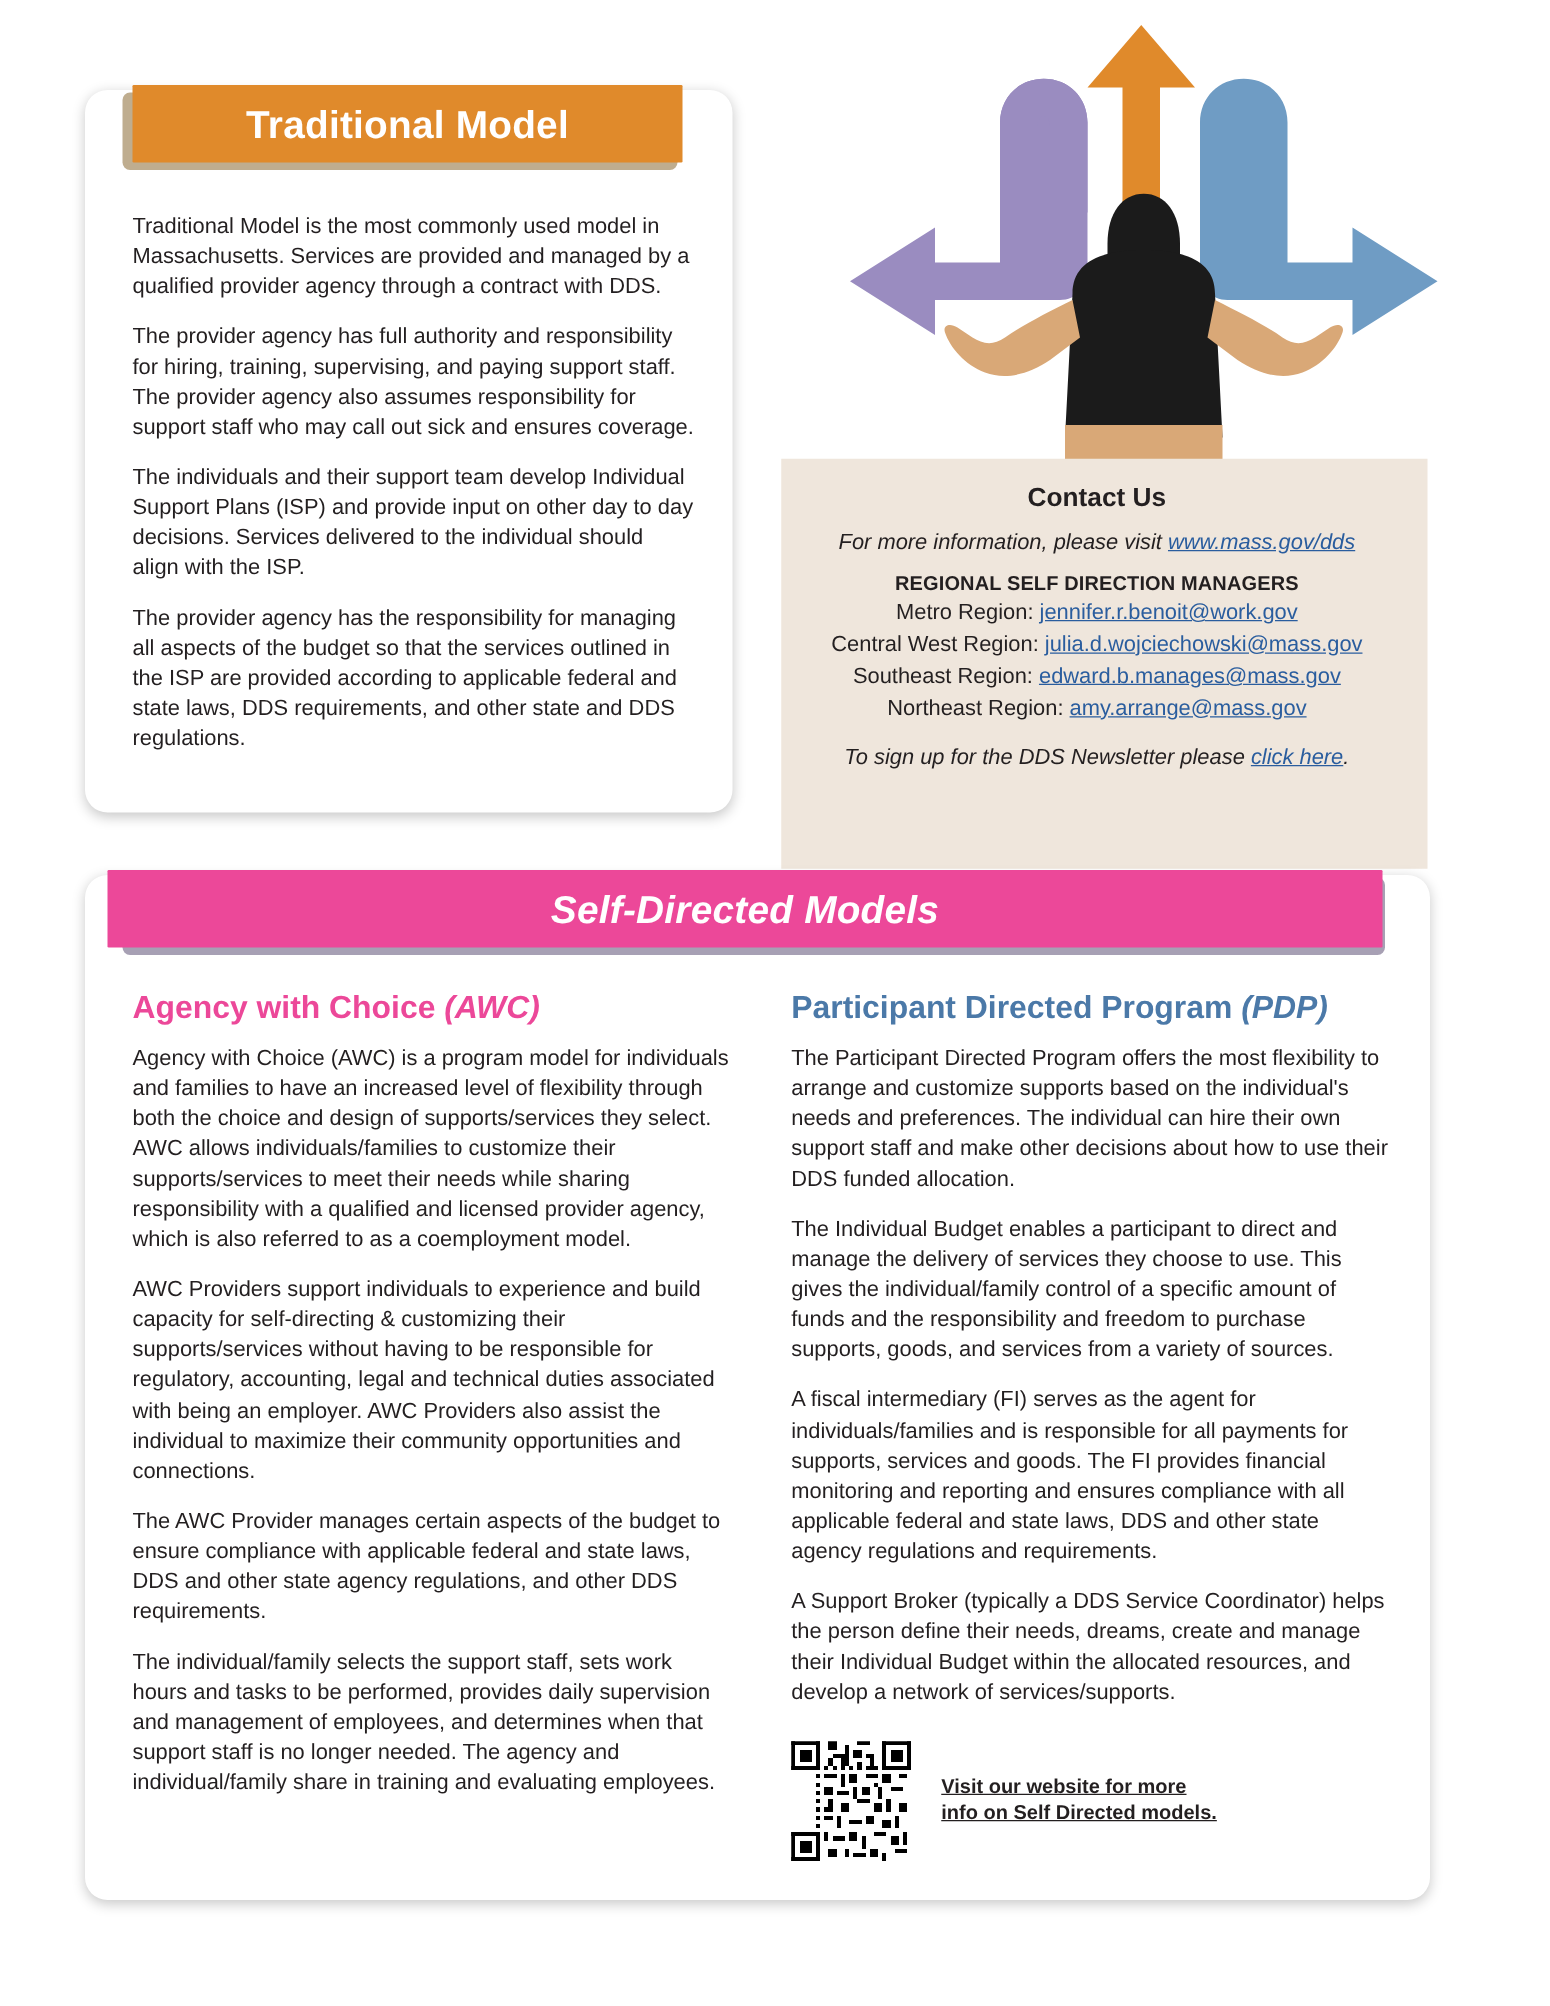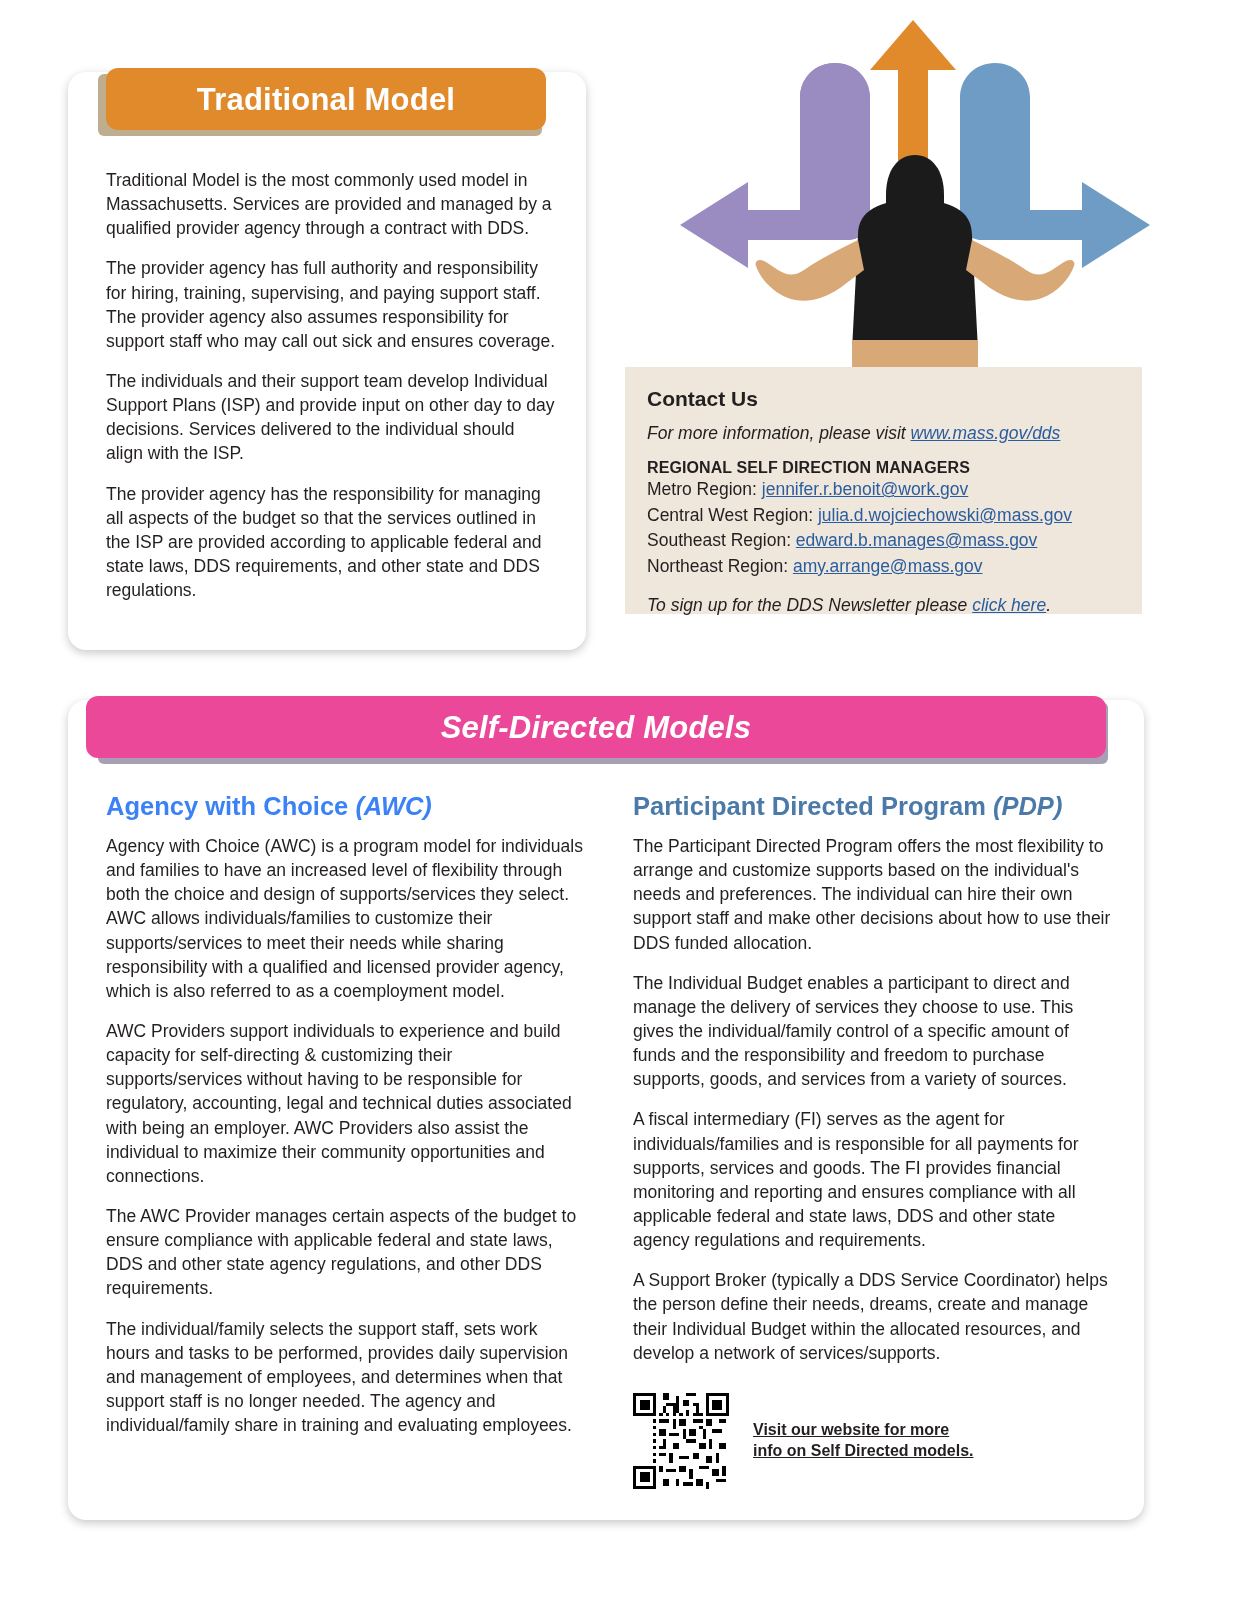--- a/index.html
+++ b/index.html
@@ -36,21 +36,21 @@
     width: 100%;
   }
   .banner-shadow {
     position: absolute;
     border-radius: 6px;
     background: #8a6a33;
     opacity: .55;
   }
   .banner {
     position: absolute;
-    border-radius: 12px;
+    border-radius: 1px;
     color: #ffffff;
     font-size: 31px;
     font-weight: bold;
     line-height: 1;
     display: flex;
     align-items: center;
     justify-content: center;
     letter-spacing: .2px;
   }
   #traditional-banner-shadow {
@@ -86,24 +86,25 @@
     width: 580px;
     height: 360px;
   }
 
   
   #contact-box {
     position: absolute;
     left: 625px;
     top: 367px;
     width: 517px;
-    height: 247px;
+    height: 328px;
     background: #efe6dc;
     padding: 16px 34px 0 22px;
     box-sizing: border-box;
+    text-align: center;
   }
   #contact-title {
     font-size: 21px;
     font-weight: bold;
     margin: 4px 0 10px 0;
   }
   .contact-line {
     font-size: 17.5px;
     line-height: 1.45;
   }
@@ -164,21 +165,21 @@
   .col-title {
     font-size: 25.5px;
     font-weight: bold;
     margin: 0 0 14px 0;
     line-height: 1.1;
   }
   .col-title .abbr {
     font-style: italic;
     font-weight: bold;
   }
-  #awc-title { color: #3b82f6; }
+  #awc-title { color: #ec4899; }
   #pdp-title { color: #4b79a8; }
   .col p {
     margin: 0 0 16px 0;
     font-size: 17.5px;
     line-height: 1.38;
   }
 
   
   #qr-block {
     display: flex;

